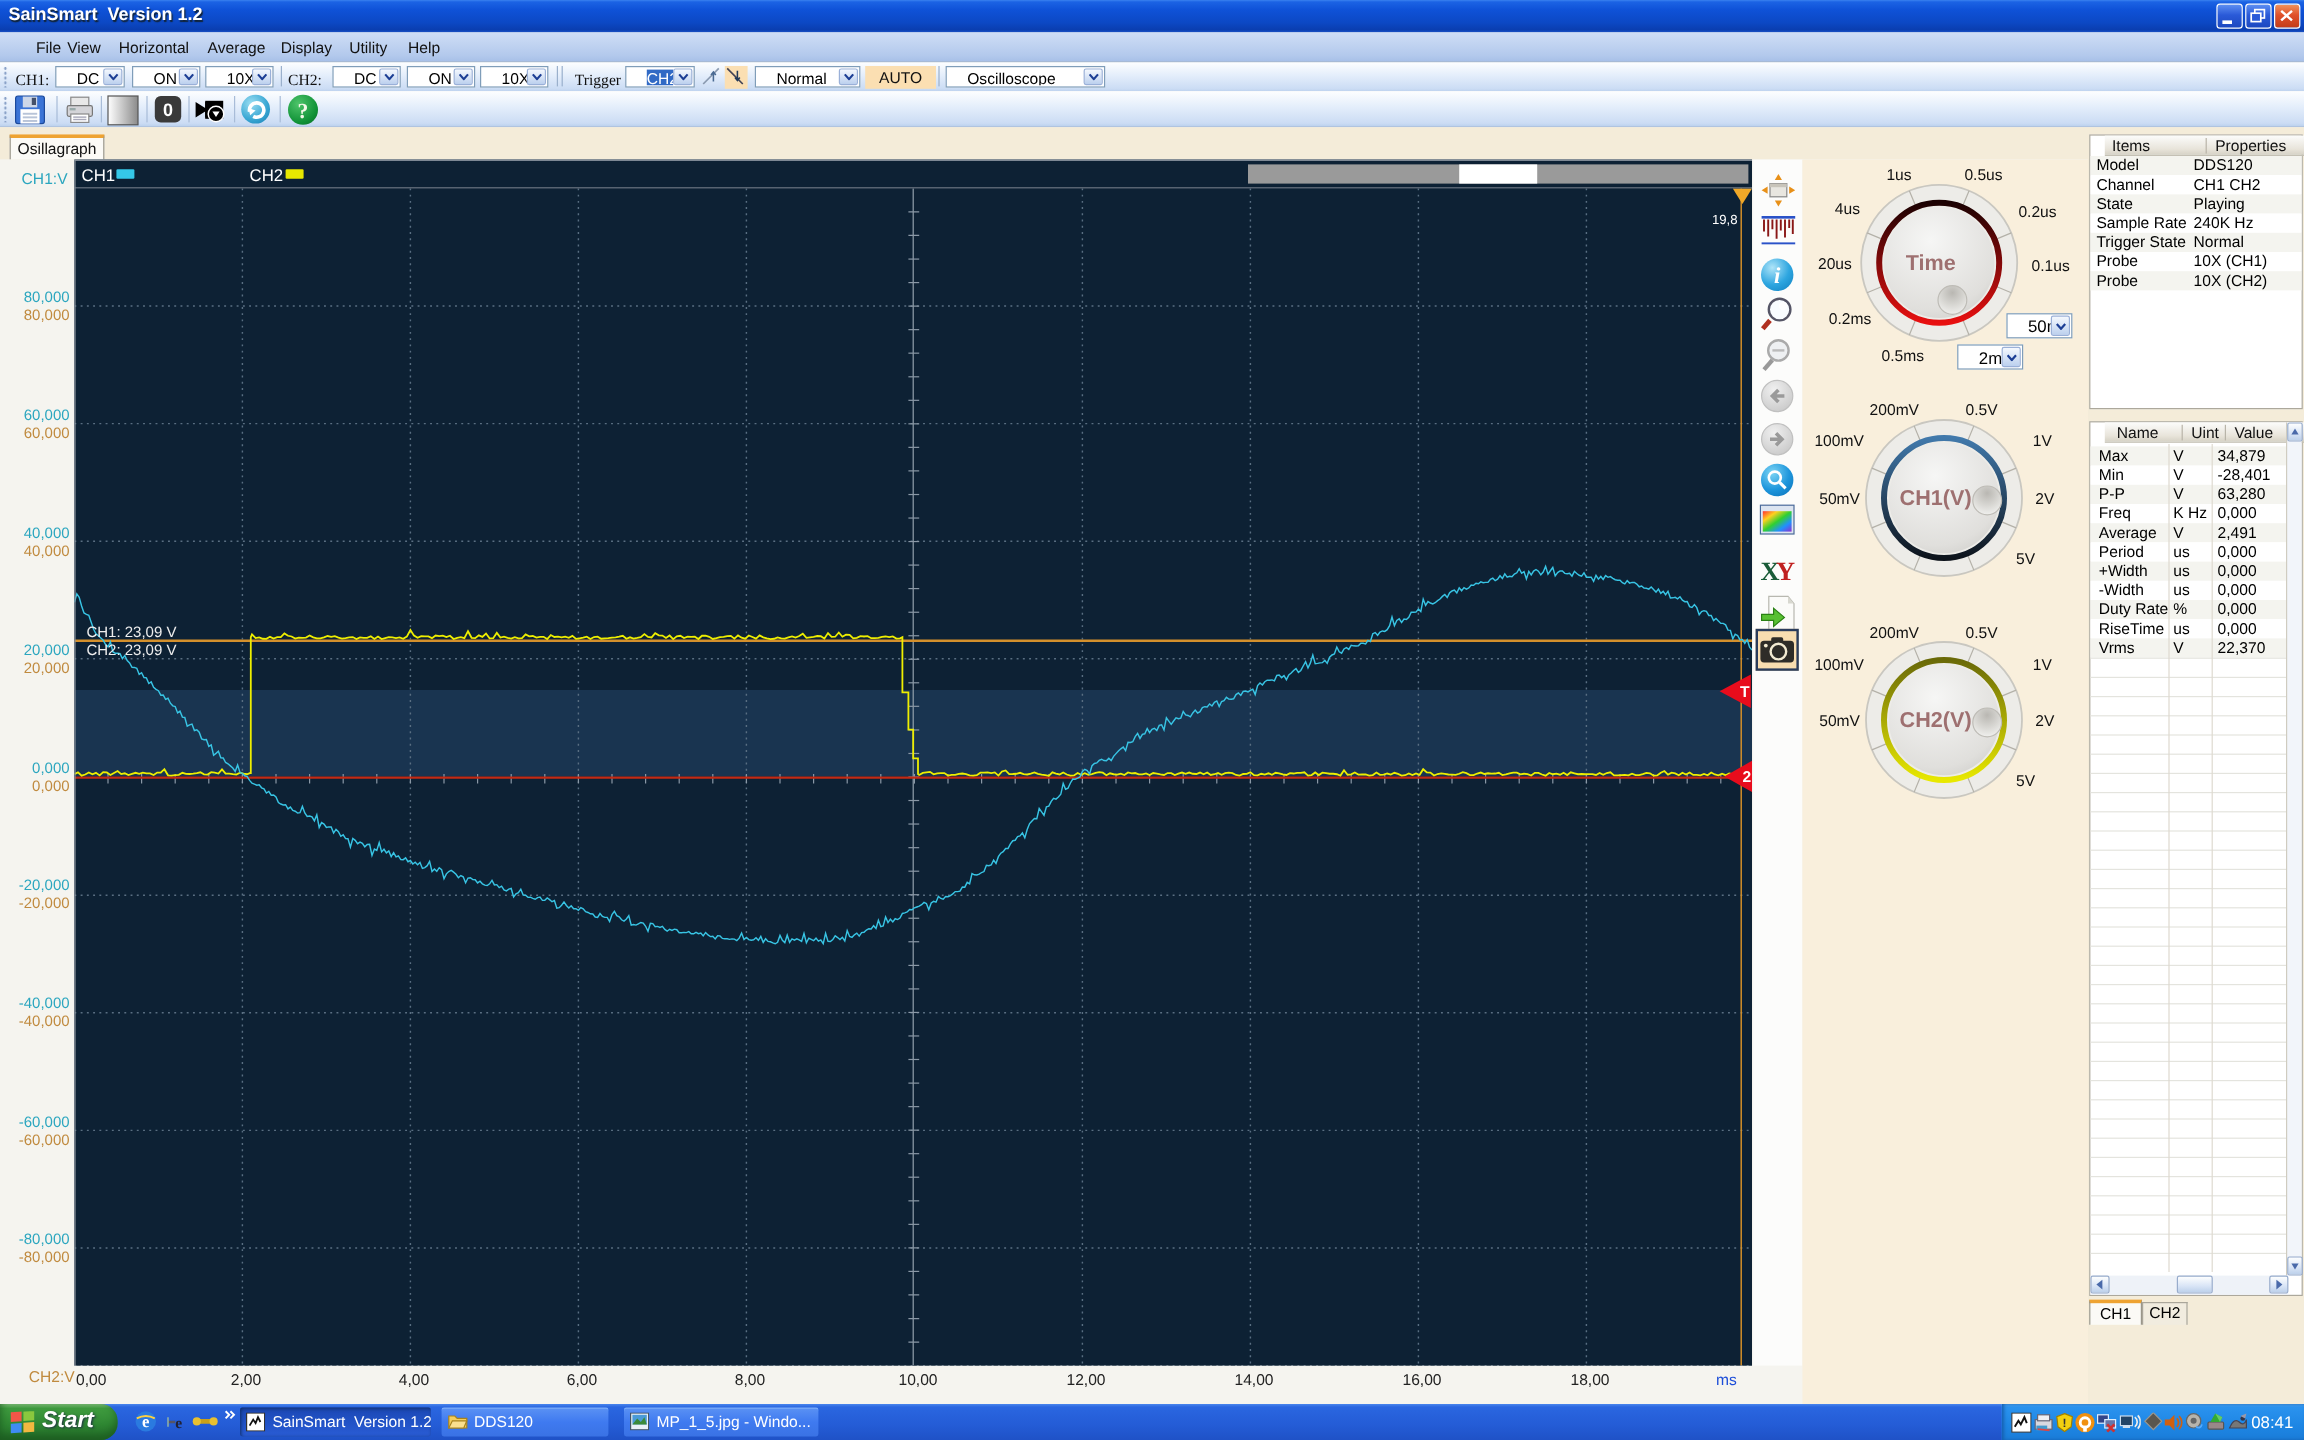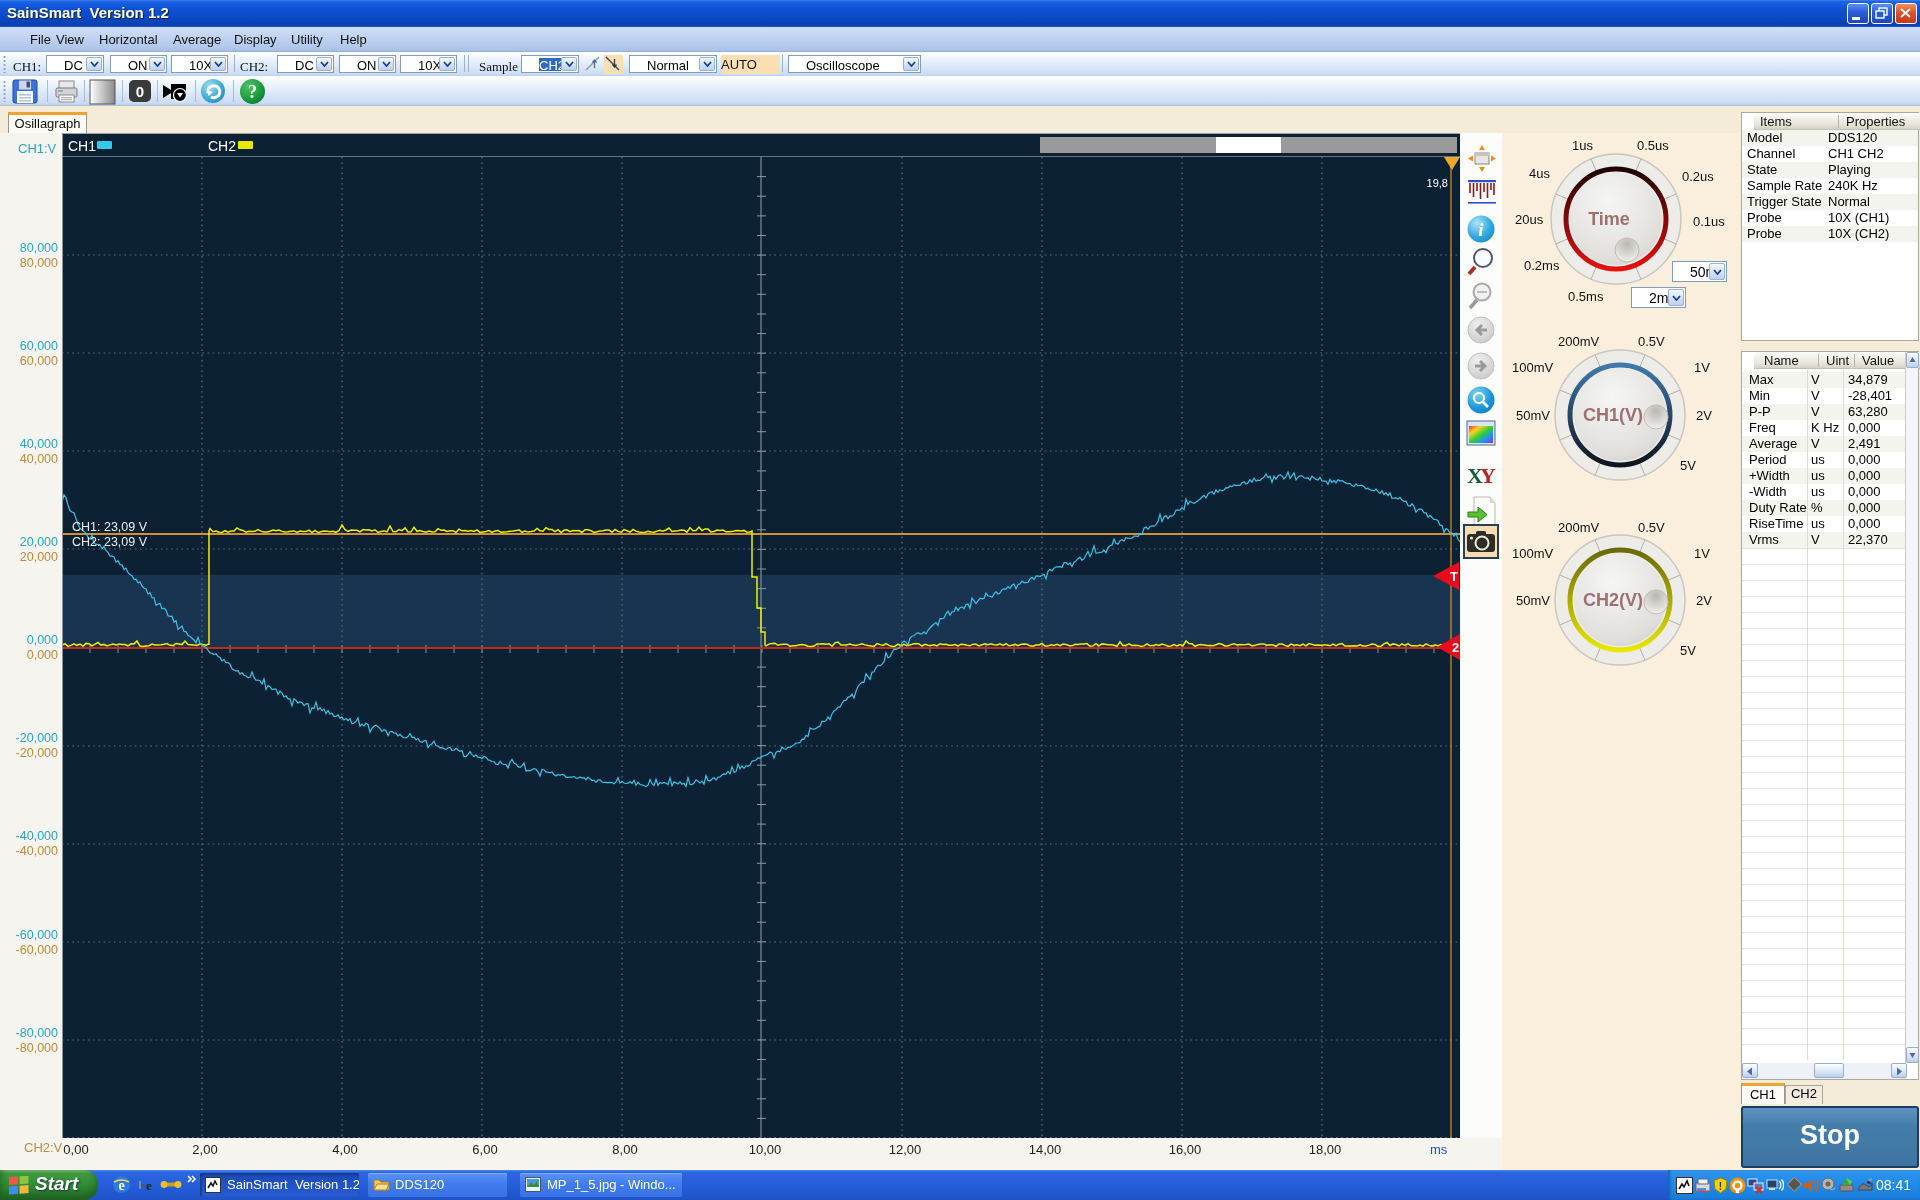--- a/index.html
+++ b/index.html
@@ -16,21 +16,21 @@
 #tb2 { position:absolute; left:0; top:76px; width:1920px; height:30px;
   background:linear-gradient(180deg,#fdfeff,#e4eefb 45%,#cbdcf4 92%,#bdd2ee); border-bottom:1px solid #b0c4e0; }
 .grip { position:absolute; left:3px; width:3px; background-image:radial-gradient(circle,#8aa2c8 1px,transparent 1.2px); background-size:3px 4px; }
 .tl { position:absolute; top:7px; font-size:13px; color:#111;font-family:Liberation Serif, serif; }
 .sep { position:absolute; top:3px; width:1px; height:17px; background:#9ab0cc; }
 .sep2 { position:absolute; top:4px; width:1px; height:22px; background:#a8bcd8; }
 .cb { position:absolute; background:#fff; border:1px solid #7f9db9; }
 .cbt { position:absolute; left:1px; top:1px; right:17px; bottom:1px; padding:1px 0 0 4px; color:#000; overflow:hidden; white-space:nowrap;margin-left:12px; }
 .cbb { position:absolute; right:1px; top:1px; bottom:1px; width:16px; background:linear-gradient(180deg,#f4f8fe,#d8e4f6 50%,#bcd0ee);
   border:1px solid #9ab0d8; border-radius:2px; display:flex; align-items:center; justify-content:center; }
-.auto { position:absolute; left:721px; top:3px; width:59px; height:19px; background:#fbdfb2; font-size:13px; color:#111; padding-top:2px; }
+.auto { position:absolute; left:721px; top:3px; width:59px; height:19px; background:#fbdfb2; font-size:13px; color:#111; text-align:center; padding-top:2px; }
 .edgeico { position:absolute; top:3px; width:19px; height:19px; }
 .ic { position:absolute; }
 #tabrow { position:absolute; left:0; top:106px; width:1920px; height:27px; background:#f4ecd9; }
 #tab1 { position:absolute; left:8px; top:6px; width:79px; height:21px; background:#fbfaf6;
   border:1px solid #9a968a; border-bottom:none; border-top:3px solid #eea332; font-size:13px; color:#111; text-align:center; padding-top:1px; }
 #content { position:absolute; left:0; top:133px; width:1920px; height:1037px; background:#f5f4ef; }
 #plot { position:absolute; left:62px; top:0px; width:1398px; height:1005px; background:#0d2134; }
 .axc { position:absolute; right:1862px; left:0; width:58px; text-align:right; font-size:12.5px; color:#2ba6bf; }
 .axo { position:absolute; left:0; width:58px; text-align:right; font-size:12.5px; color:#c08a3e; }
 .bx { position:absolute; top:1009px; width:60px; text-align:center; font-size:13px; color:#222; }
@@ -147,21 +147,21 @@
     <div class="cb" style="left:400px;top:3px;width:57px;height:18px">
       <span class="cbt" style="font-size:13px"><span style="">10X</span></span>
       <span class="cbb">
         <svg width="9" height="6" viewBox="0 0 9 6">
           <path d="M1 1 L4.5 5 L8 1" fill="none" stroke="#1c3e94" stroke-width="1.8"></path>
         </svg>
       </span>
     </div>
     <span class="sep" style="left:464px"></span>
     <span class="sep" style="left:468px"></span>
-    <span class="tl" style="left:479px">Sample</span>
+    <span class="tl" style="left:479px">Trigger</span>
     <div class="cb" style="left:521px;top:3px;width:58px;height:18px">
       <span class="cbt" style="font-size:13px"><span style="background:#316ac5;color:#fff;padding-right:3px;">CH2</span></span>
       <span class="cbb">
         <svg width="9" height="6" viewBox="0 0 9 6">
           <path d="M1 1 L4.5 5 L8 1" fill="none" stroke="#1c3e94" stroke-width="1.8"></path>
         </svg>
       </span>
     </div>
     <span class="edgeico" style="left:584px;background:transparent"><svg width="17" height="17" viewBox="0 0 17 17">
         <path d="M2 15 L15 2" fill="none" stroke="#8a9ab0" stroke-width="1.4"></path>
@@ -802,21 +802,20 @@
         <div class="sbtn" style="right:0;top:0;width:16px;height:15px"><svg width="14" height="13">
               <path d="M5 2.5 L10 6.5 L5 10.5 Z" fill="#4a6aaa"></path>
             </svg></div>
         <div class="sbtn" style="left:72px;top:0;width:30px;height:15px"></div>
       </div>
     </div>
     <div id="btabs">
       <div style="position:absolute;left:1px;top:0;width:44px;height:21px;background:#fbfaf6;border:1px solid #9a968a;border-bottom:none;border-top:3px solid #eea332;font-size:13px;text-align:center;padding-top:1px">CH1</div>
       <div style="position:absolute;left:45px;top:2px;width:38px;height:19px;background:#f1ecdf;border:1px solid #aaa69a;border-bottom:none;font-size:13px;text-align:center;padding-top:0px">CH2</div>
     </div>
-    <div id="stopbtn">Stop</div>
   </div>
 </div>
 <div id="taskbar">
   <div id="startbtn">
       <svg style="position:absolute;left:8px;top:6px" width="22" height="19" viewBox="0 0 22 19">
     <rect x="1" y="1" width="9" height="8" fill="#f25648" transform="skewY(-4)"></rect>
     <rect x="11.5" y="1" width="9" height="8" fill="#8ac73e" transform="skewY(-4)"></rect>
     <rect x="1" y="10.5" width="9" height="8" fill="#3f8cf3" transform="skewY(-4)"></rect>
     <rect x="11.5" y="10.5" width="9" height="8" fill="#f2b840" transform="skewY(-4)"></rect>
   </svg>

